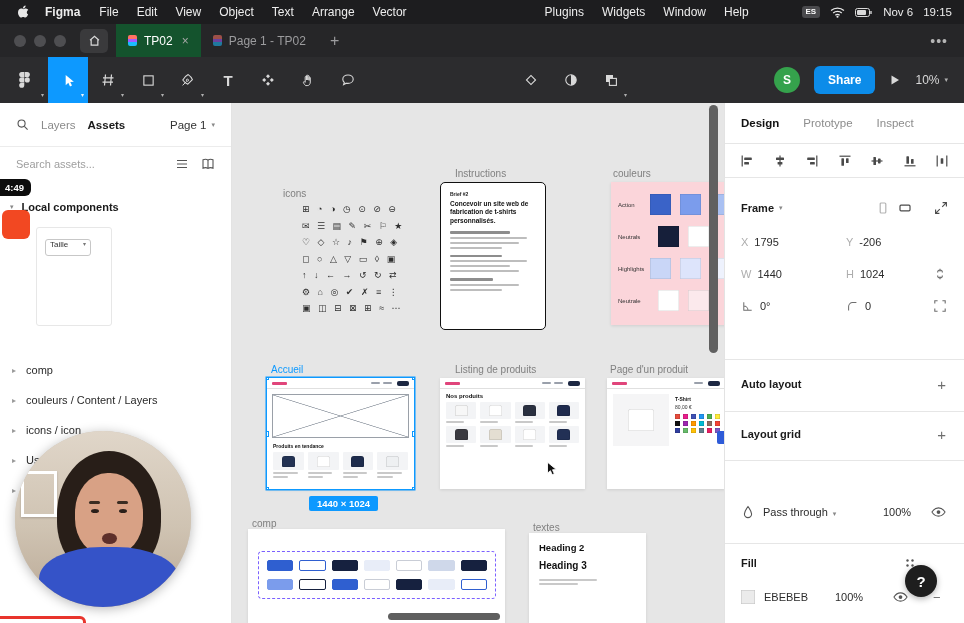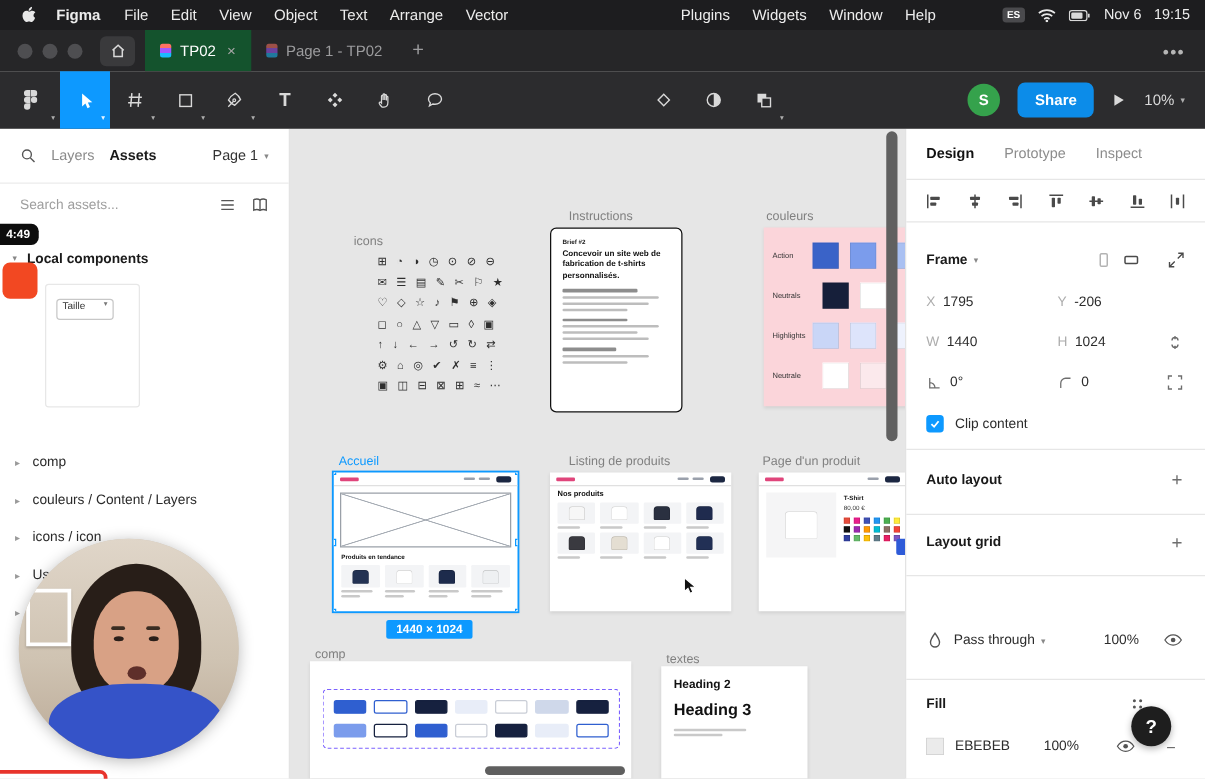--- a/index.html
+++ b/index.html
@@ -172,21 +172,21 @@
 .pp-sw{width:5px;height:5px;box-shadow:inset 0 0 0 0.5px rgba(0,0,0,.2);}
 .pp-btn{position:absolute;right:-2px;top:42px;width:10px;height:13px;background:#2e5bd8;border-radius:2px 0 0 2px;}
 
 
 .comp-frame{left:16px;top:426px;width:257px;height:94px;}
 .variant-box{position:absolute;left:10px;top:22px;width:238px;height:48px;border:1px dashed #7b61ff;
   border-radius:4px;display:grid;grid-template-columns:repeat(7,1fr);gap:7px 6px;padding:8px;}
 .var-btn{height:11px;border-radius:2px;border:1px solid transparent;}
 .textes-frame{left:297px;top:430px;width:117px;height:90px;padding:9px 10px;}
 .tx-h2{font-size:9.5px;font-weight:bold;color:#111;}
-.tx-h3{font-size:13px;font-weight:bold;color:#111;margin-top:7px;}
+.tx-h3{font-size:10px;font-weight:bold;color:#111;margin-top:7px;}
 
 .cursor{position:absolute;z-index:8;}
 .hscroll{position:absolute;left:156px;bottom:3px;width:112px;height:7px;background:#5f5f5f;border-radius:4px;}
 
 
 .insp-tabs{position:absolute;top:0;left:0;right:0;height:41px;border-bottom:1px solid #e6e6e6;
   display:flex;align-items:center;padding:0 16px;gap:24px;}
 .itab{font-size:11.5px;color:#8c8c8c;}
 .itab.active{color:#111;font-weight:bold;}
 .align-row{position:absolute;top:41px;left:0;right:0;height:34px;border-bottom:1px solid #e6e6e6;
@@ -814,28 +814,20 @@
         <span class="field" style="position:absolute;left:121px">
           <svg width="13" height="13" viewBox="0 0 14 14">
               <path d="M2.8 11.2V7A4.2 4.2 0 0 1 7 2.8h4.2" fill="none" stroke="#6e6e6e" stroke-width="1.1"></path>
             </svg>
           <b>0</b>
         </span>
         <svg width="14" height="14" viewBox="0 0 14 14" style="position:absolute;left:208px">
             <path d="M4.6 1.8H1.8v2.8M9.4 1.8h2.8v2.8M12.2 9.4v2.8H9.4M4.6 12.2H1.8V9.4" fill="none" stroke="#6e6e6e" stroke-width="1.1"></path>
           </svg>
       </div>
-      <div class="irow" style="top:226px;height:20px;padding:0 16px">
-        <span class="checkbox">
-          <svg width="10" height="10" viewBox="0 0 14 14">
-              <path d="M3 7.4 6 10.4 11 4.2" fill="none" stroke="#fff" stroke-width="2"></path>
-            </svg>
-        </span>
-        <span class="opt-label">Clip content</span>
-      </div>
       <div class="divider" style="top:256px"></div>
 
       <div class="irow" style="top:268px;height:26px;padding:0 16px">
         <span class="sect-title">Auto layout</span>
         <span class="plusbtn">+</span>
       </div>
       <div class="divider" style="top:308px"></div>
 
       <div class="irow" style="top:318px;height:26px;padding:0 16px">
         <span class="sect-title">Layout grid</span>

